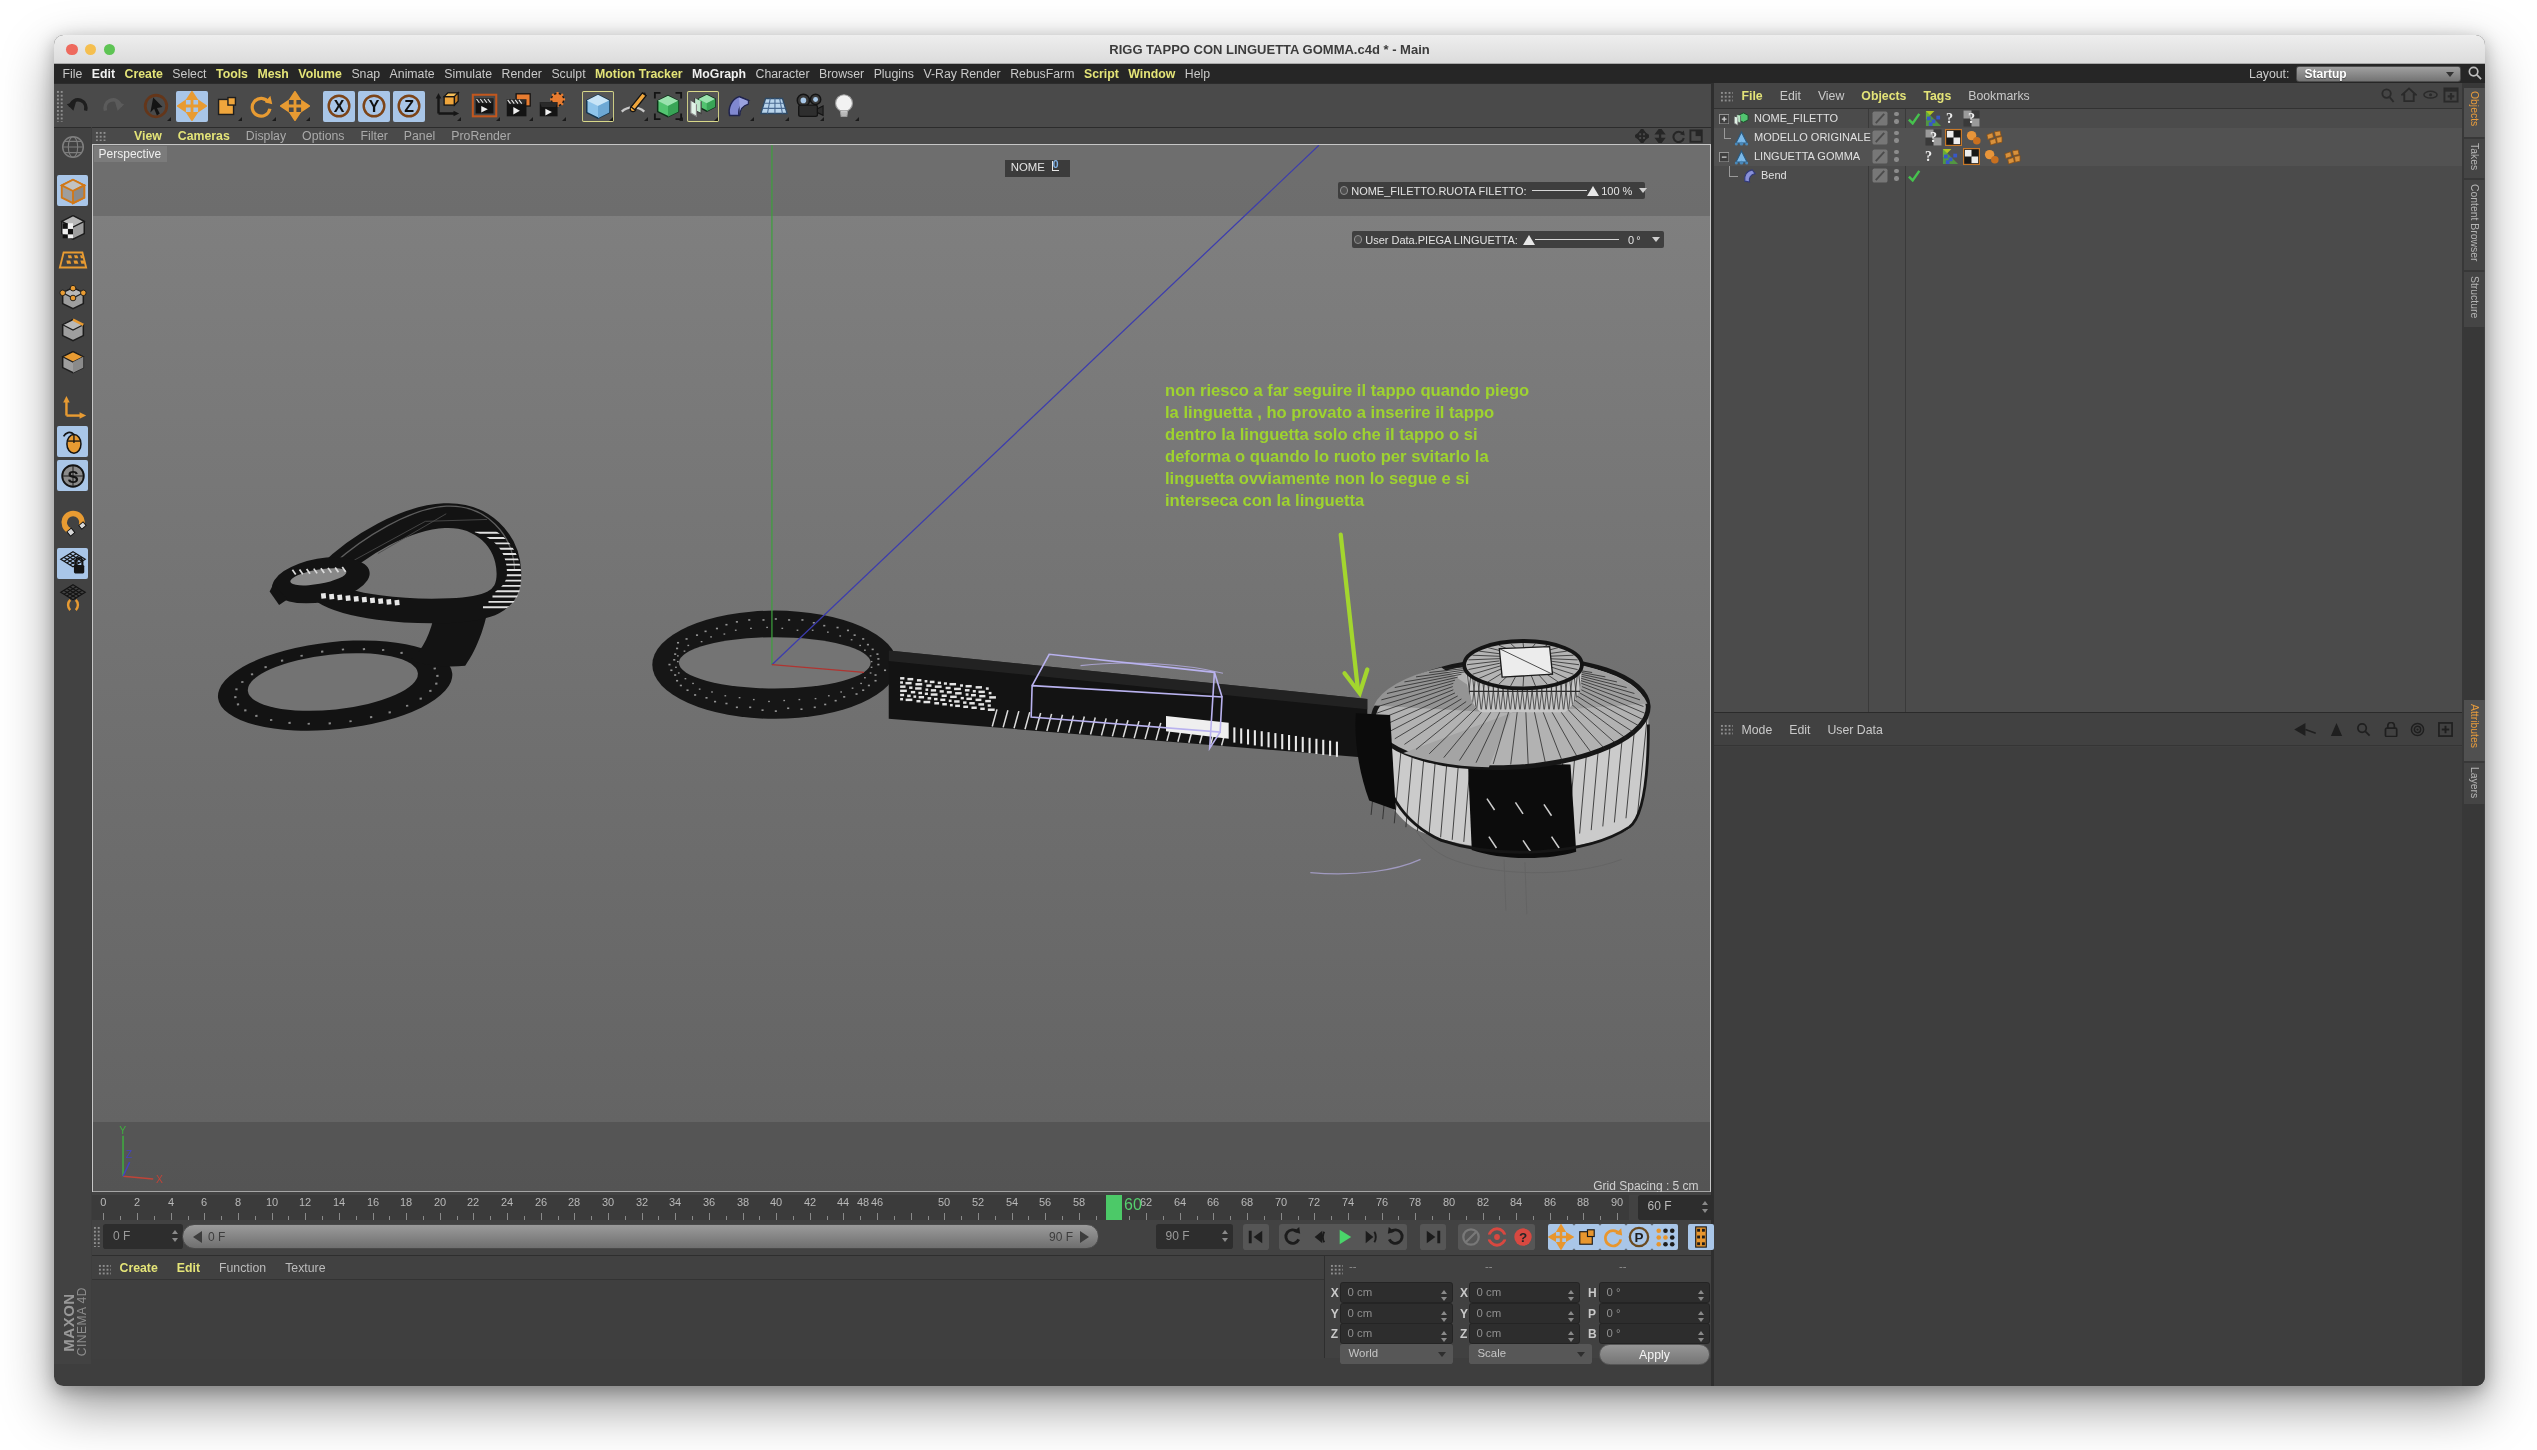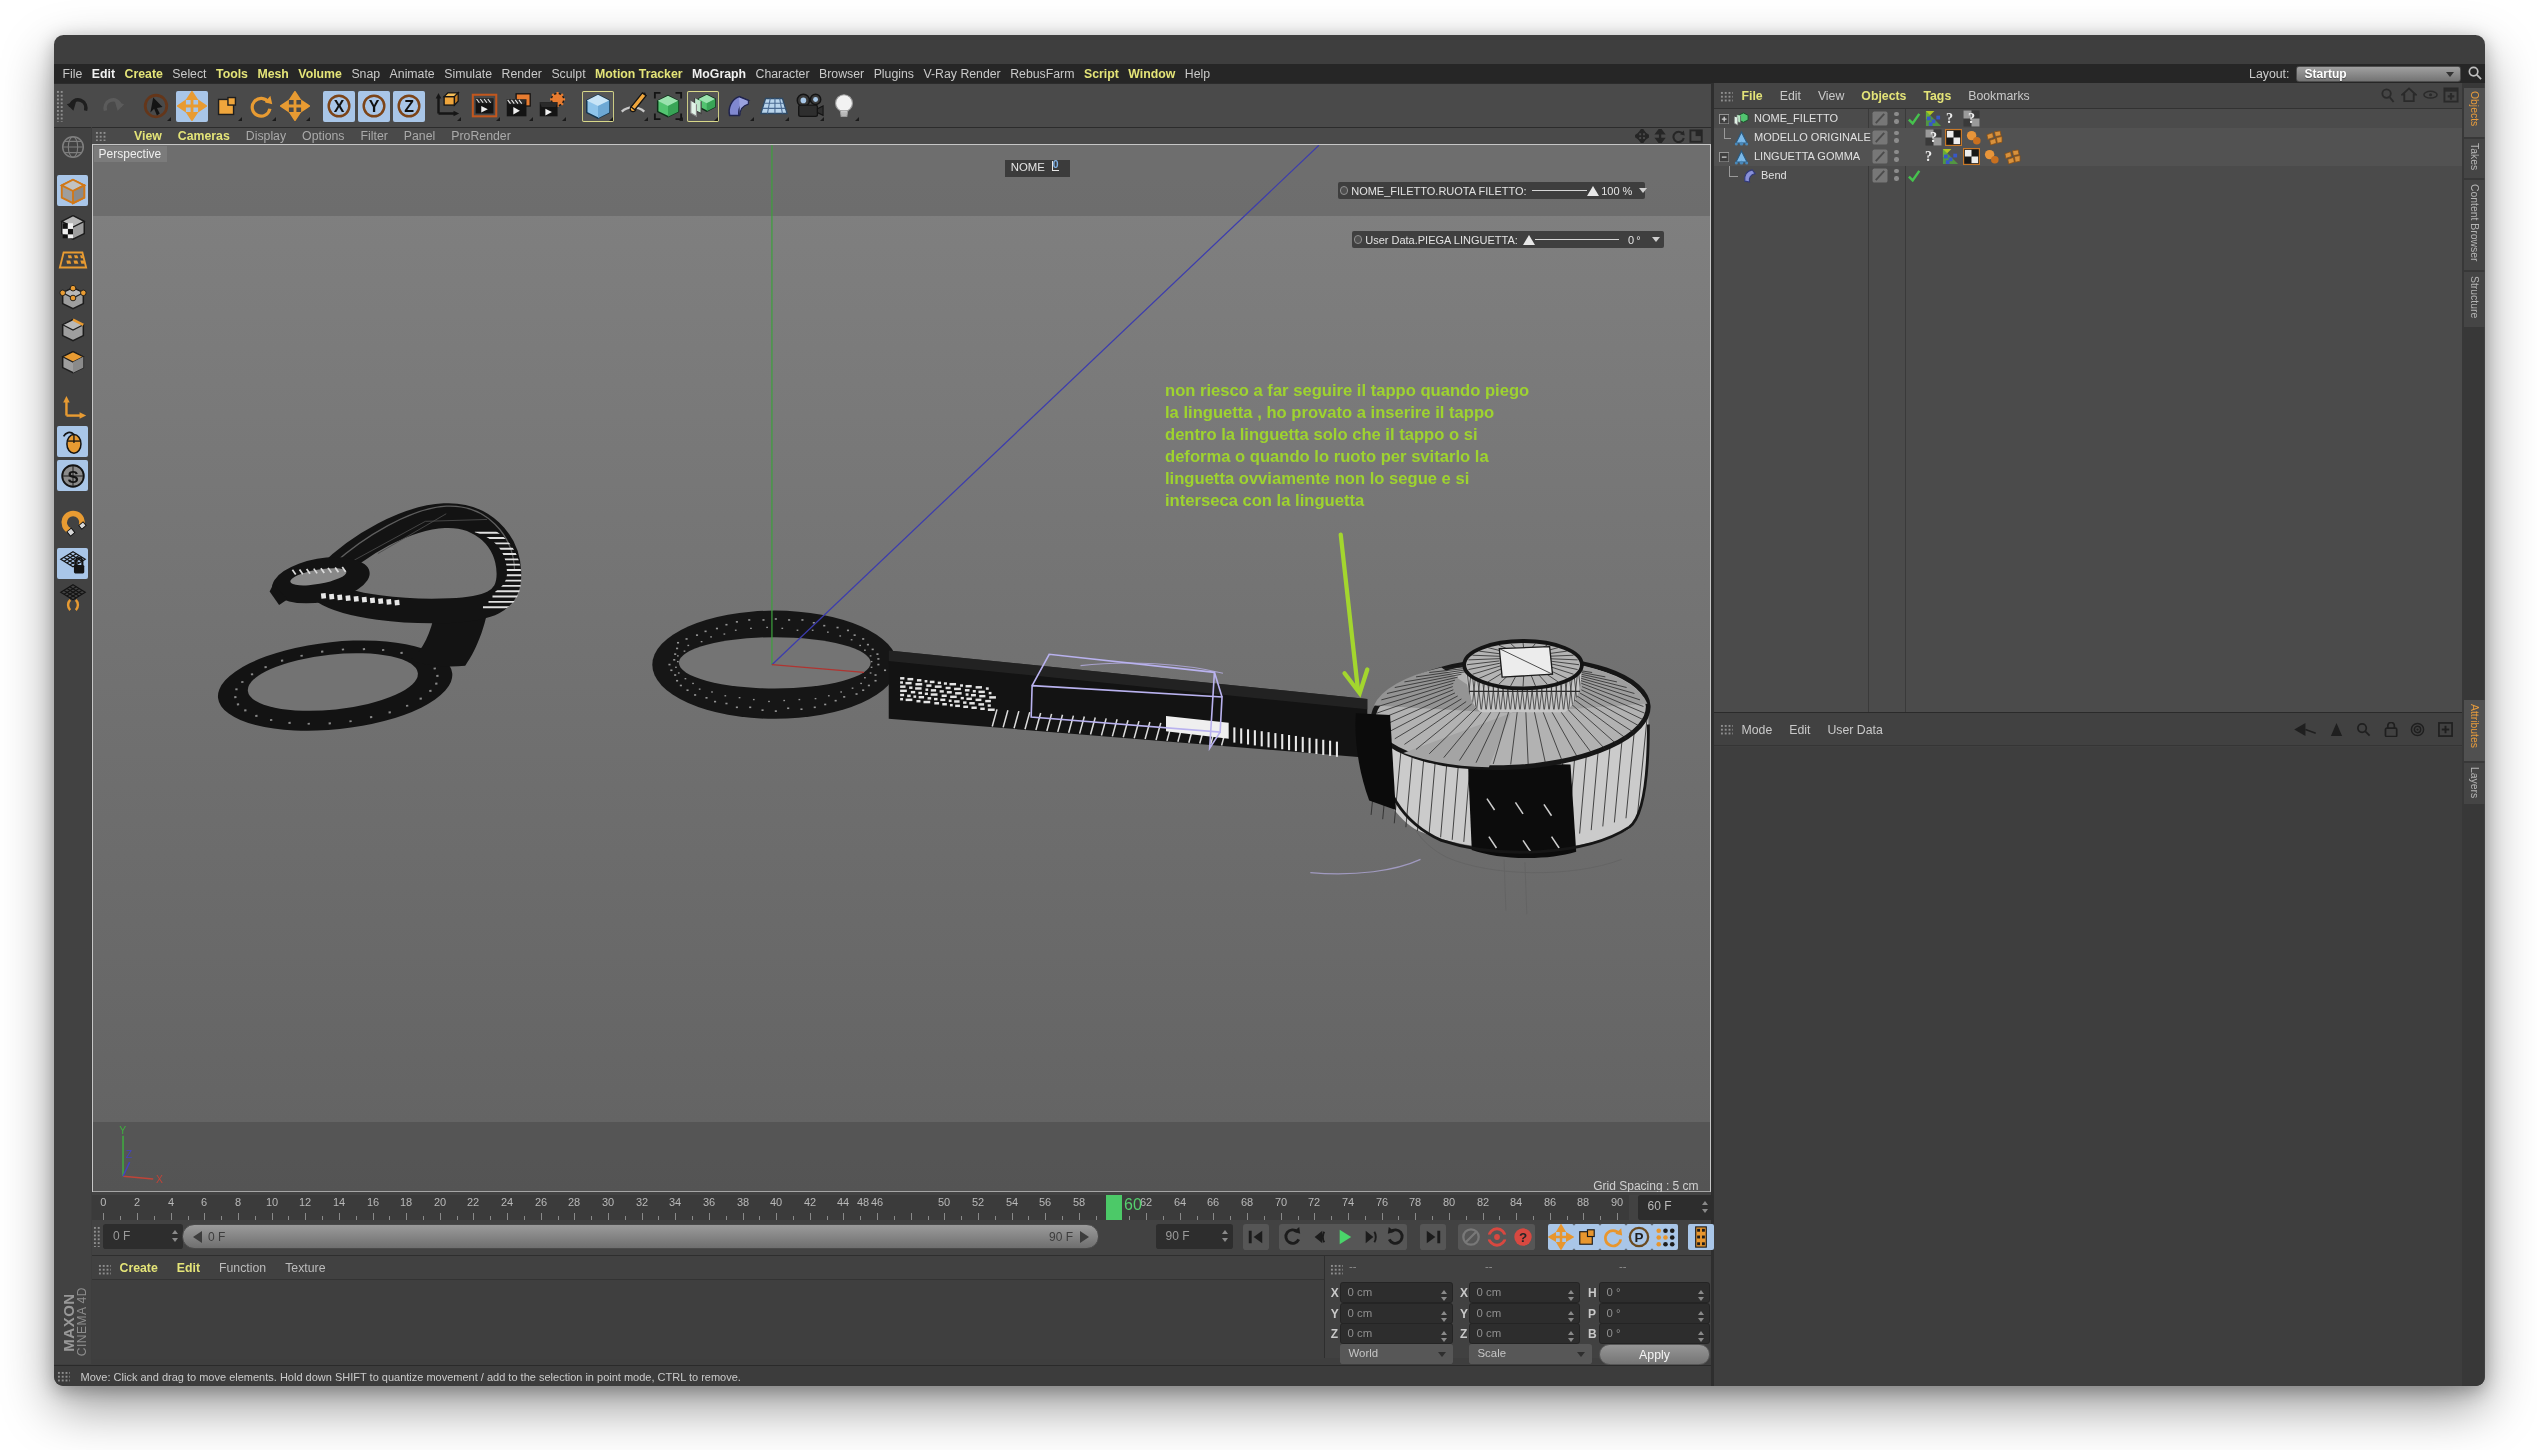--- a/index.html
+++ b/index.html
@@ -167,20 +167,26 @@
   border:0.9px solid #565656; color:#f4f4f4; font-size:12.3px; text-align:center; padding-top:2.8px; }
 
 #statusbar { position:absolute; left:0px; top:1330px; width:1657px; height:22px; background:#3c3c3c; border-top:0.9px solid #2a2a2a; }
 #statusbar .grip { position:absolute; left:2.8px; top:4.7px; width:13.3px; height:11.4px; }
 #statusbar .txt { position:absolute; left:26.6px; top:4.7px; font-size:11px; color:#cbcbcb; }
 </style>
 </head>
 <body>
 <div id="page">
 <div id="win">
+<div id="titlebar">
+  <div class="tl" id="tl-r"></div>
+        <div class="tl" id="tl-y"></div>
+        <div class="tl" id="tl-g"></div>
+  <div class="title">RIGG TAPPO CON LINGUETTA GOMMA.c4d * - Main</div>
+</div>
 <div id="menubar">
   <div class="items">
     <span>File</span>
           <span class="w">Edit</span>
           <span class="y">Create</span>
           <span>Select</span>
     <span class="y">Tools</span>
           <span class="y">Mesh</span>
           <span class="y">Volume</span>
           <span>Snap</span>
@@ -1727,18 +1733,14 @@
             <span class="v">World</span>
             <span class="arr"></span>
           </div>
           <div class="cdd" style="left:144px;top:88px;width:123px">
             <span class="v">Scale</span>
             <span class="arr"></span>
           </div>
           <div id="applybtn" style="left:274px;top:88px;width:111px">Apply</div>
         </div>
       </div>
-      <div id="statusbar">
-        <div class="grip"></div>
-        <div class="txt">Move: Click and drag to move elements. Hold down SHIFT to quantize movement / add to the selection in point mode, CTRL to remove.</div>
-      </div>
     </div>
   </div>
 
 </body></html>

